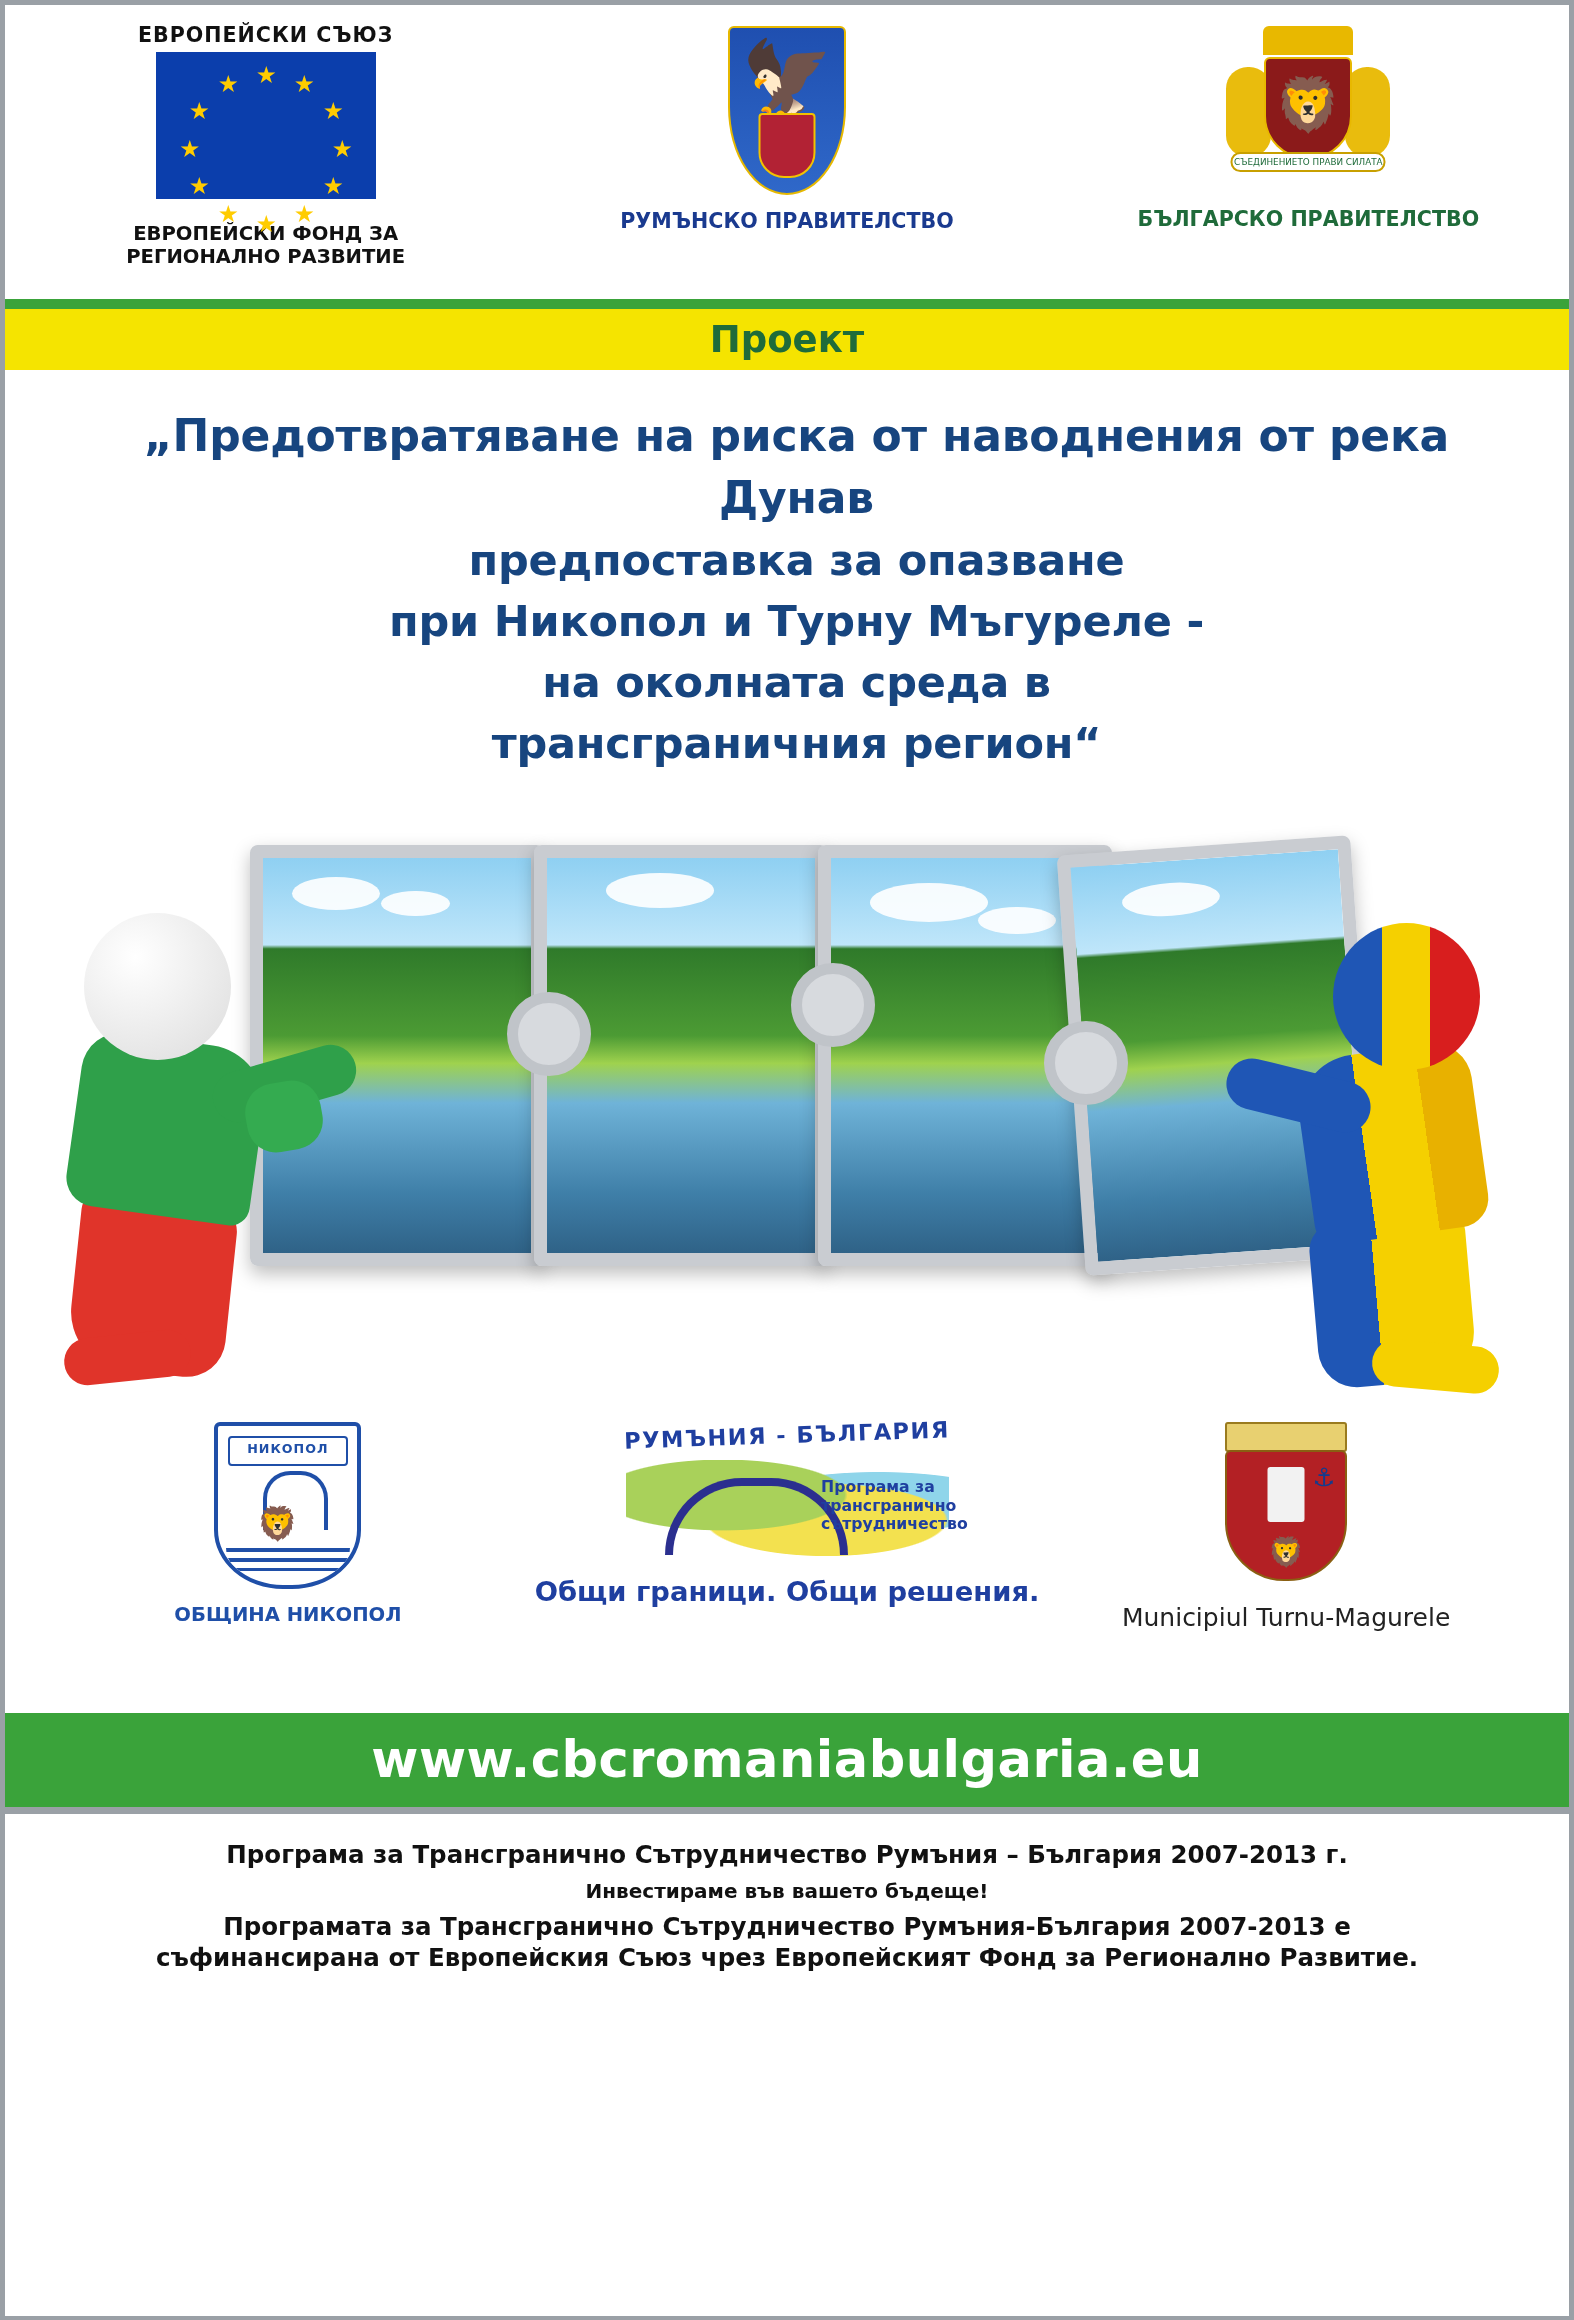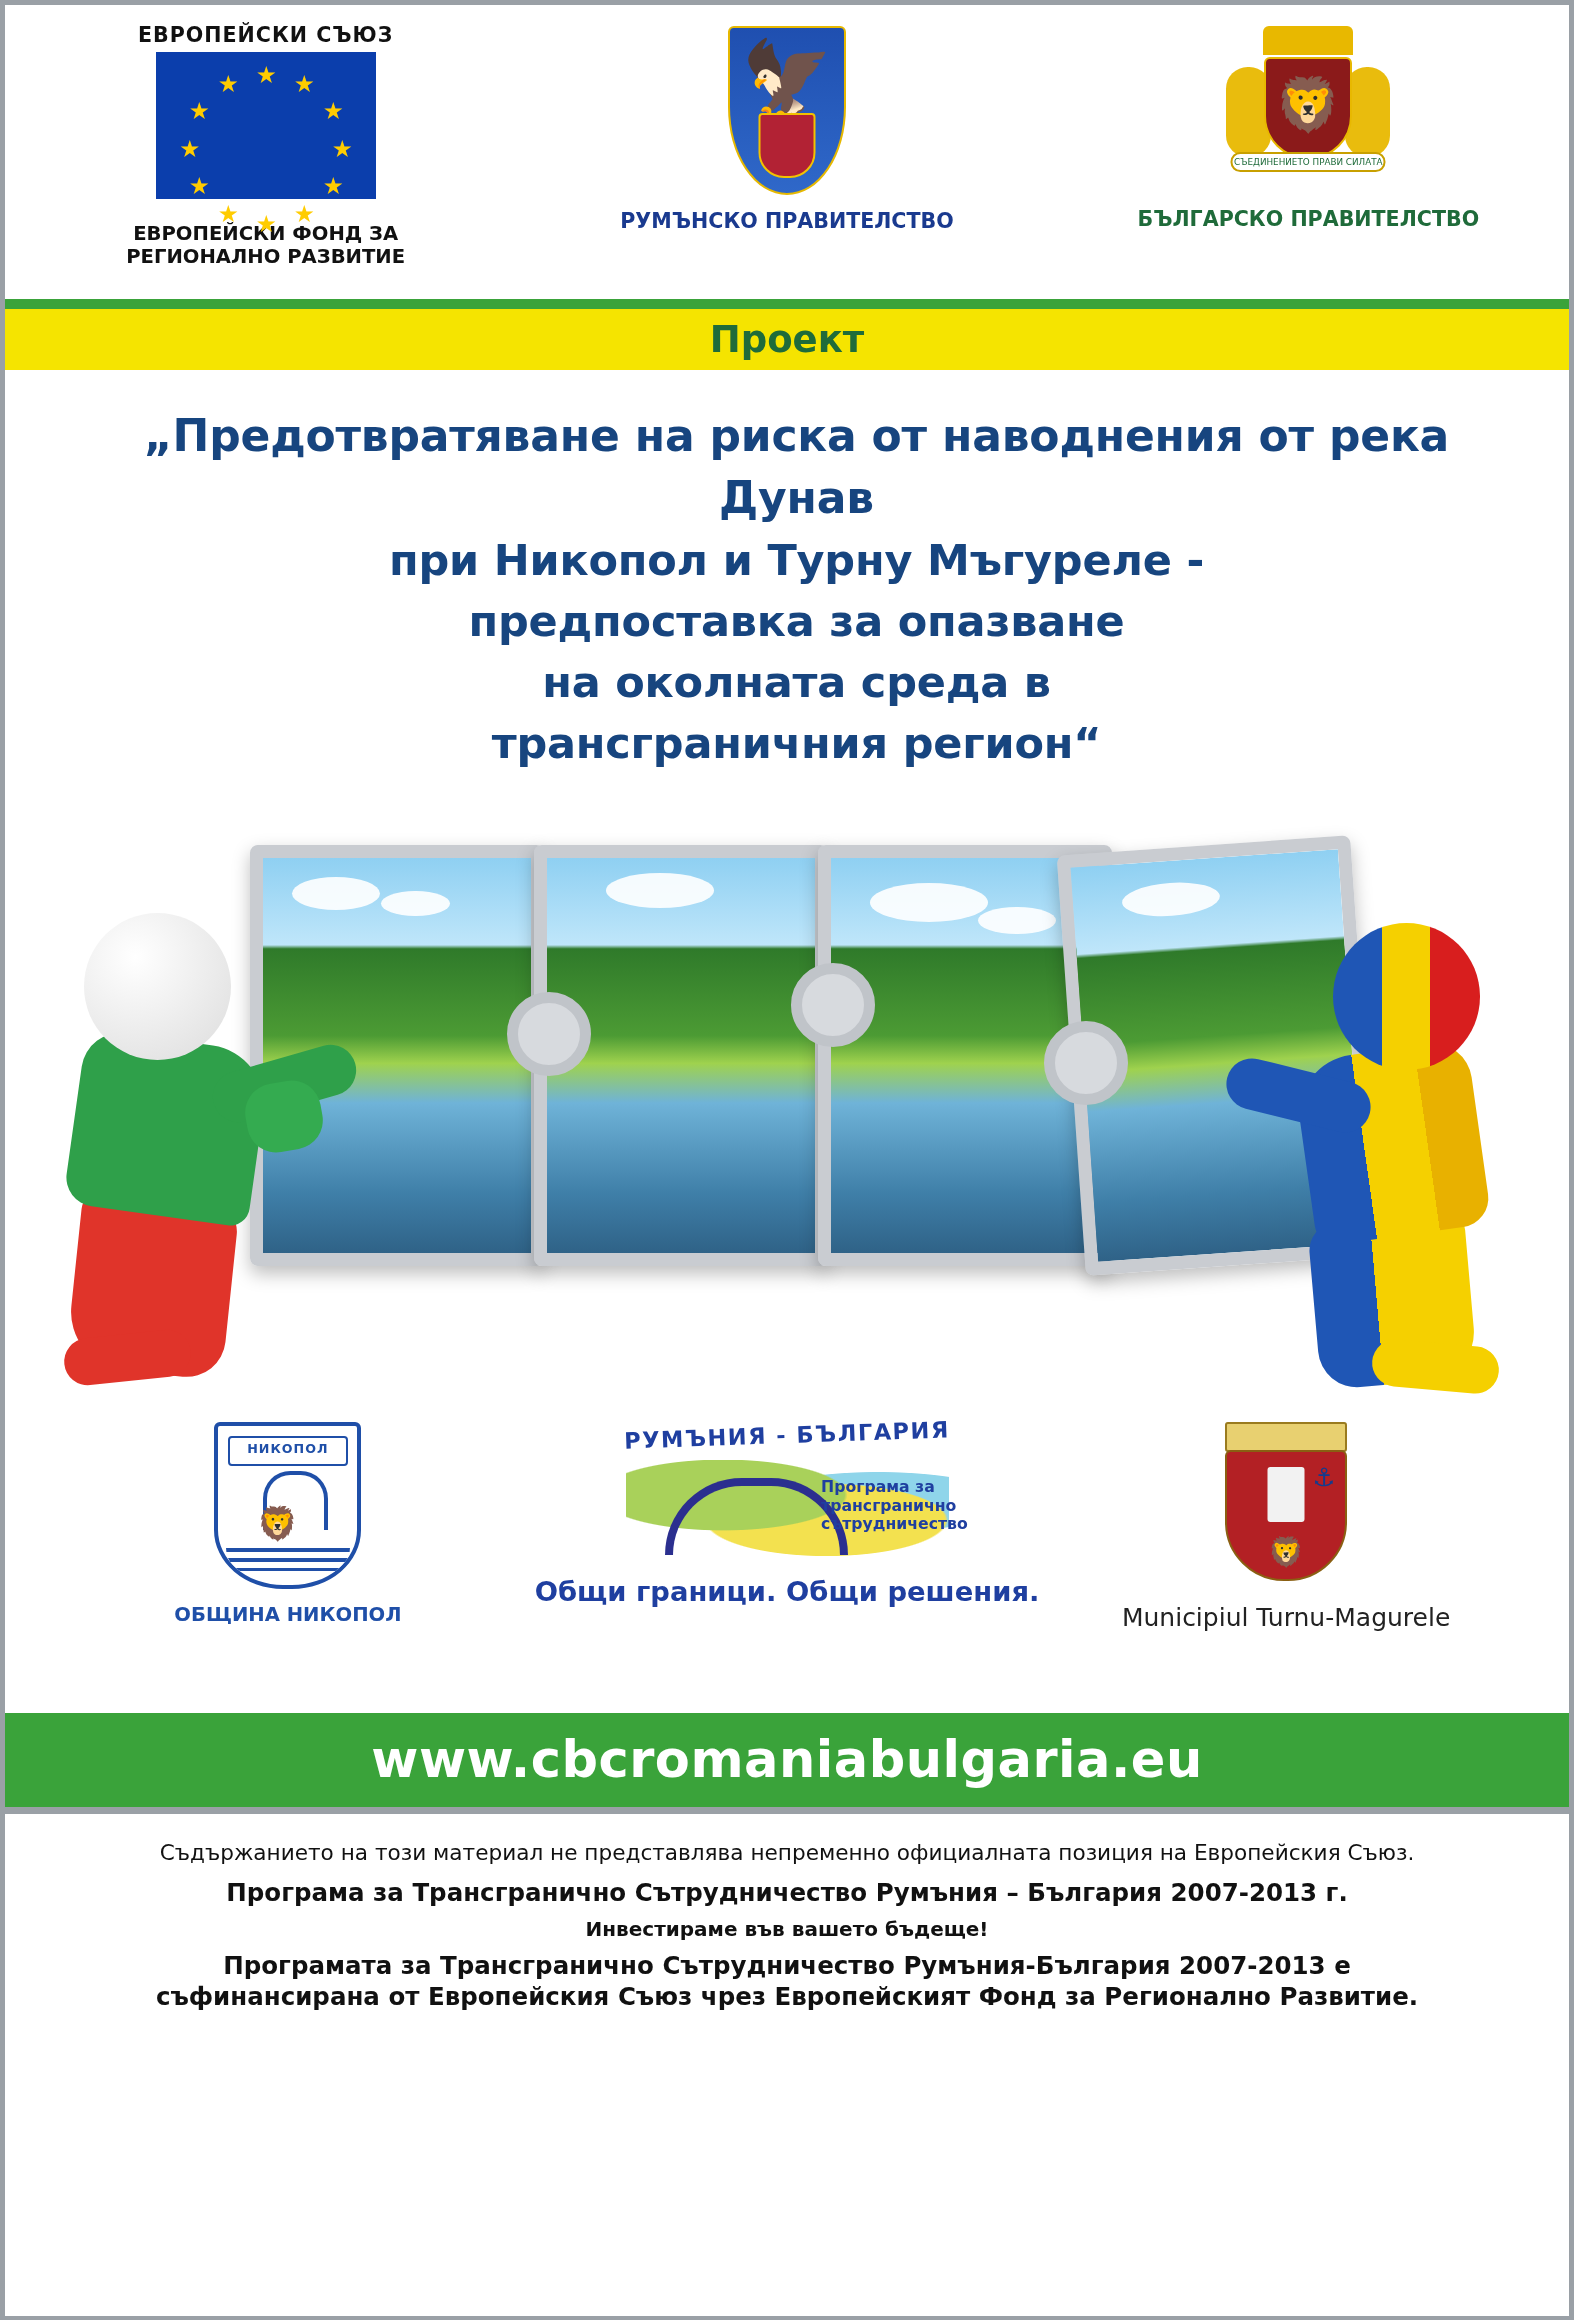--- a/index.html
+++ b/index.html
@@ -642,22 +642,22 @@
   </div>
 
   <div class="rule-green"></div>
 
   <div class="project-bar">
     <span>Проект</span>
   </div>
 
   <div class="title">
     <div class="line l1">„Предотвратяване на риска от наводнения от река Дунав</div>
+    <div class="line">предпоставка за опазване</div>
     <div class="line">при Никопол и Турну Мъгуреле -</div>
-    <div class="line">предпоставка за опазване</div>
     <div class="line">на околната среда в</div>
     <div class="line">трансграничния регион“</div>
   </div>
 
   <div class="illustration">
 
     <div class="puzzle-strip">
       <div class="puzzle-piece p1">
         <div class="piece-img"></div>
         <div class="cloud" style="left:29px; top:19.6px; width:88px; height:33px;"></div>
@@ -737,21 +737,20 @@
       <div class="partner-caption dark">Municipiul Turnu-Magurele</div>
     </div>
   </div>
 
   <div class="url-bar">
     <span>www.cbcromaniabulgaria.eu</span>
   </div>
   <div class="rule-grey"></div>
 
   <div class="footer">
-    <div class="f1">Съдържанието на този материал не представлява непременно официалната позиция на Европейския Съюз.</div>
     <div class="f2">Програма за Трансгранично Сътрудничество Румъния – България 2007-2013 г.</div>
     <div class="f3">Инвестираме във вашето бъдеще!</div>
     <div class="f4">Програмата за Трансгранично Сътрудничество Румъния-България 2007-2013 е</div>
     <div class="f4">съфинансирана от Европейския Съюз чрез Европейският Фонд за Регионално Развитие.</div>
   </div>
 
 </div>
 
 
 </body></html>

